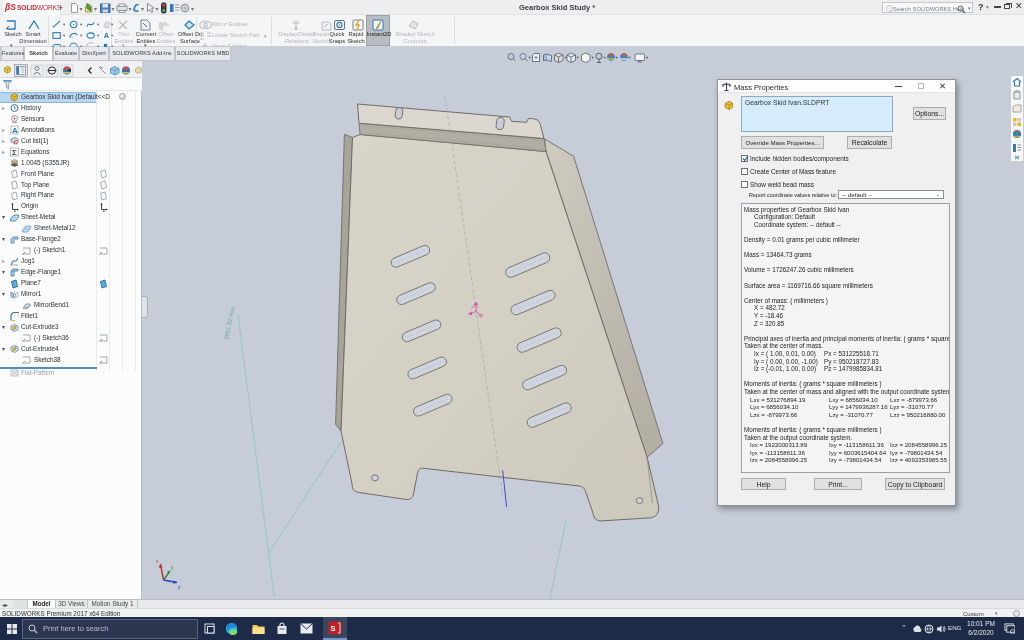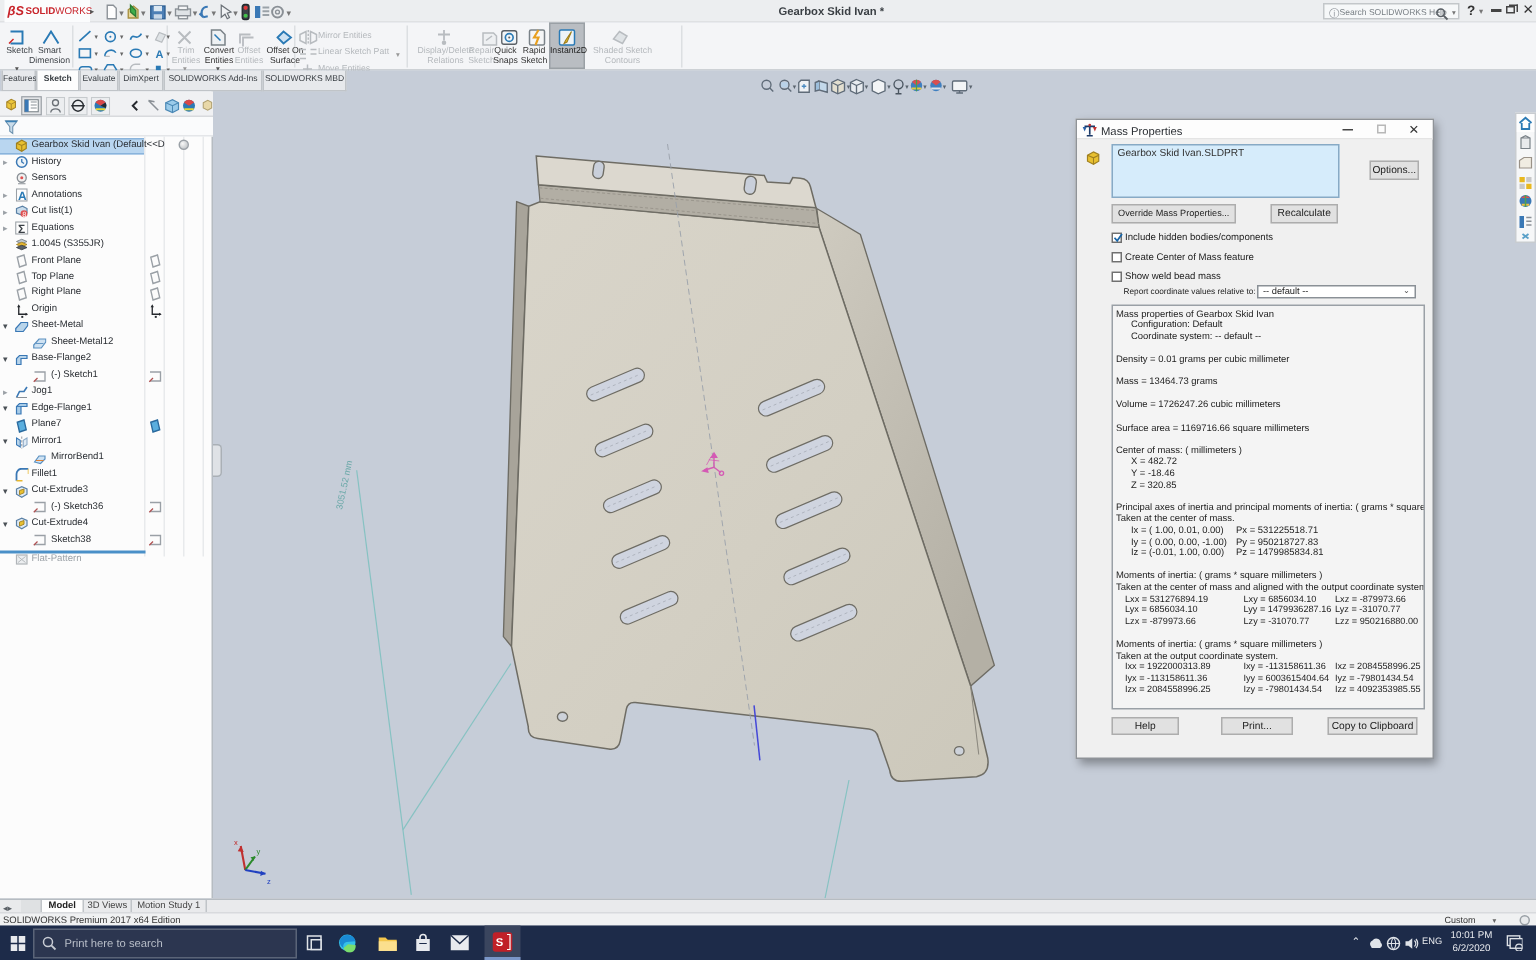--- a/index.html
+++ b/index.html
@@ -36,21 +36,21 @@
 <rect x="97.5" y="1" width="4.5" height="10" rx="1.5" fill="#3c4248" stroke="#23282c"></rect>
 <circle cx="99.75" cy="3.2" r="1.4" fill="#e03a3a"></circle>
 <circle cx="99.75" cy="8.5" r="1.4" fill="#44c04a"></circle>
 <rect x="106" y="2" width="3.5" height="8" fill="#3a78b5"></rect>
 <path d="M111 3 L115.5 3 M111 5.5 L115.5 5.5 M111 8 L115.5 8" stroke="#9aa2a8" stroke-width="1.2"></path>
 <circle cx="121" cy="6" r="3.6" fill="none" stroke="#8a9096" stroke-width="1.3"></circle>
 <circle cx="121" cy="6" r="1.3" fill="#eceef0" stroke="#8a9096"></circle>
 <text x="127" y="8.5" font-size="6" fill="#777">▾</text>
 </g>
     </svg>
-<div class="abs" style="left:519px;top:3px;font-size:7.5px;font-weight:bold;color:#3a3f44;">Gearbox Skid Ivan *</div>
+<div class="abs" style="left:519px;top:3px;font-size:7.5px;font-weight:bold;color:#3a3f44;">Gearbox Skid Study *</div>
 <div class="abs" style="left:882px;top:2px;width:91px;height:11px;background:#f6f8f9;border:1px solid #c3c7ca;">
       <span class="abs" style="left:3px;top:1px;font-size:7px;color:#8a9096;">ⓘ</span>
       <span class="abs" style="left:10px;top:2.5px;font-size:5.7px;color:#7a8086;white-space:nowrap;">Search SOLIDWORKS Help</span>
       <svg class="abs" style="left:74px;top:1.5px;" width="9" height="9" viewBox="0 0 9 9">
         <circle cx="3.5" cy="3.5" r="2.5" fill="none" stroke="#5a6066" stroke-width="1"></circle>
         <path d="M5.5 5.5 L8 8" stroke="#5a6066" stroke-width="1.2"></path>
       </svg>
       <span class="abs" style="left:85px;top:2px;font-size:5px;color:#777;">▾</span>
     </div>
 <div class="abs" style="left:978px;top:2px;font-size:9px;font-weight:bold;color:#333;">?</div>

